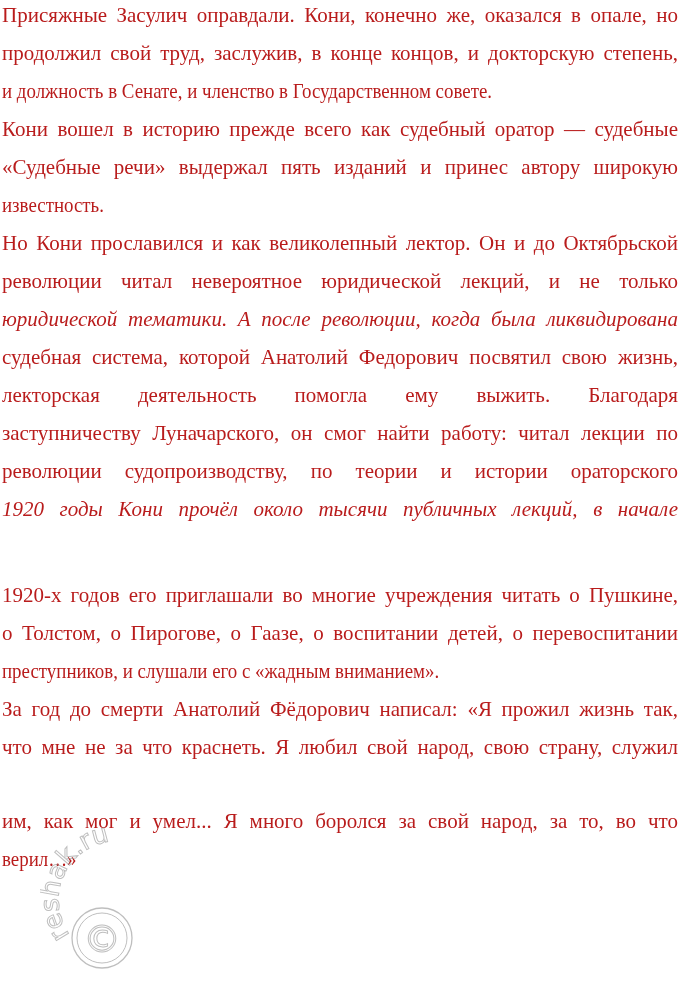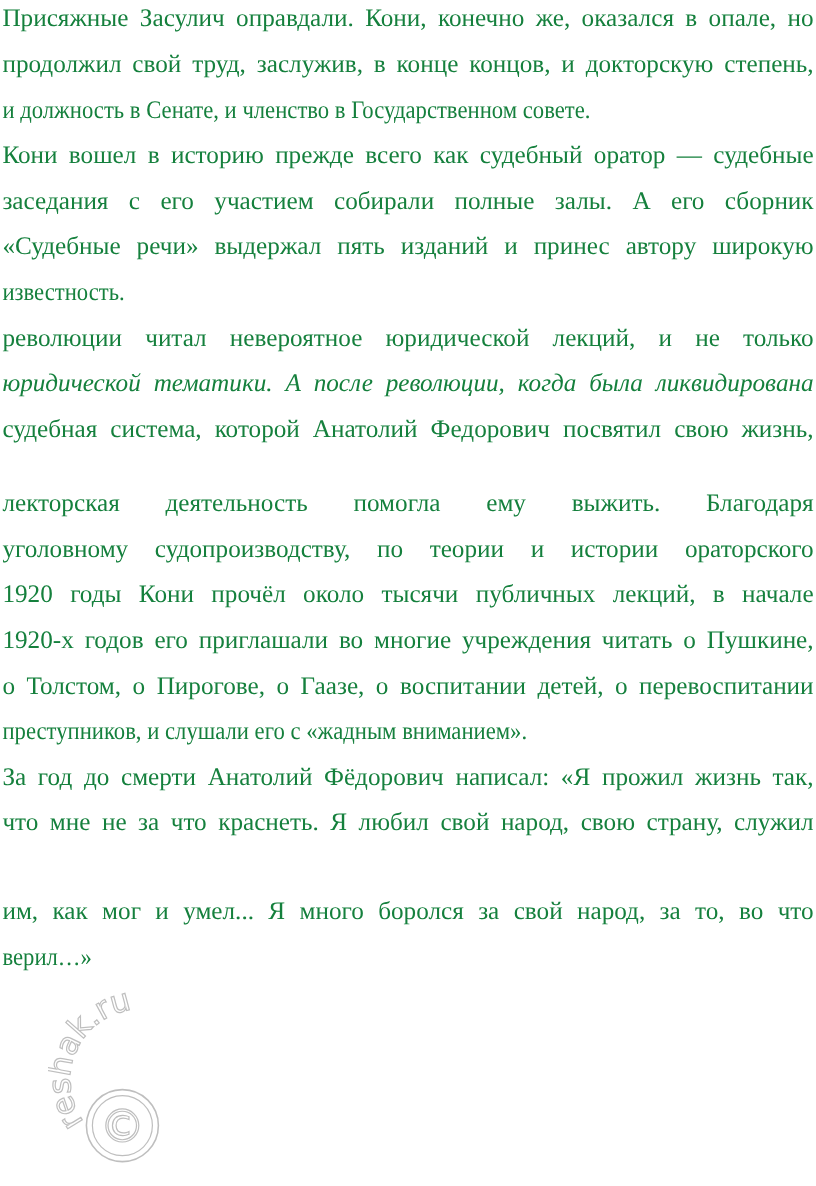--- a/index.html
+++ b/index.html
@@ -1,21 +1,21 @@
 <!DOCTYPE html>
 <html><head>
 <meta charset="utf-8">
 <style>
   html, body { margin: 0; padding: 0; background: #ffffff; }
   body { width: 680px; height: 988px; overflow: hidden; position: relative; }
   .page {
     position: absolute; left: 2px; top: 0; width: 676px;
     font-family: "Liberation Serif", serif;
     font-size: 21px;
-    color: #15803d;
+    color: #b91c1c;
   }
   .line {
     height: 38px; line-height: 30px;
     white-space: nowrap;
     transform-origin: left center;
   }
   .line.j { text-align: justify; text-align-last: justify; white-space: normal; }
   .wm {
     position: absolute; left: 40px; top: 820px; width: 170px; height: 170px;
     pointer-events: none; opacity: 0.55;
@@ -27,33 +27,34 @@
 <div class="page">
 
   <div>
     <div class="line j" style="width: 676px;">Присяжные Засулич оправдали. Кони, конечно же, оказался в опале, но</div>
     <div class="line j" style="width: 676px;">продолжил свой труд, заслужив, в конце концов, и докторскую степень,</div>
     <div class="line" style="transform: scaleX(0.9);">и должность в Сенате, и членство в Государственном совете.</div>
   </div>
 
   <div>
     <div class="line j" style="width: 676px;">Кони вошел в историю прежде всего как судебный оратор — судебные</div>
-    <div class="line j" style="width: 676px;">заседания с его участием собирали полные залы. А его сборник</div>
     <div class="line j" style="width: 676px;">«Судебные речи» выдержал пять изданий и принес автору широкую</div>
     <div class="line" style="transform: scaleX(0.9);">известность.</div>
   </div>
 
   <div>
+    <div class="line j" style="width: 676px;">Но Кони прославился и как великолепный лектор. Он и до Октябрьской</div>
     <div class="line j" style="width: 676px;">революции читал невероятное юридической лекций, и не только</div>
     <div class="line j" style="width: 676px; font-style: italic;">юридической тематики. А после революции, когда была ликвидирована</div>
     <div class="line j" style="width: 676px;">судебная система, которой Анатолий Федорович посвятил свою жизнь,</div>
-    <div class="line j" style="width: 676px; margin-top: 24px;">лекторская деятельность помогла ему выжить. Благодаря</div>
-    <div class="line j" style="width: 676px;">уголовному судопроизводству, по теории и истории ораторского</div>
-    <div class="line j" style="width: 676px;">1920 годы Кони прочёл около тысячи публичных лекций, в начале</div>
-    <div class="line j" style="width: 676px;">1920-х годов его приглашали во многие учреждения читать о Пушкине,</div>
+    <div class="line j" style="width: 676px;">лекторская деятельность помогла ему выжить. Благодаря</div>
+    <div class="line j" style="width: 676px;">заступничеству Луначарского, он смог найти работу: читал лекции по</div>
+    <div class="line j" style="width: 676px;">революции судопроизводству, по теории и истории ораторского</div>
+    <div class="line j" style="width: 676px; font-style: italic;">1920 годы Кони прочёл около тысячи публичных лекций, в начале</div>
+    <div class="line j" style="width: 676px; margin-top: 48px;">1920-х годов его приглашали во многие учреждения читать о Пушкине,</div>
     <div class="line j" style="width: 676px;">о Толстом, о Пирогове, о Гаазе, о воспитании детей, о перевоспитании</div>
     <div class="line" style="transform: scaleX(0.9);">преступников, и слушали его с «жадным вниманием».</div>
   </div>
 
 
   <div>
     <div class="line j" style="width: 676px;">За год до смерти Анатолий Фёдорович написал: «Я прожил жизнь так,</div>
     <div class="line j" style="width: 676px;">что мне не за что краснеть. Я любил свой народ, свою страну, служил</div>
     <div class="line j" style="width: 676px; margin-top: 36px;">им, как мог и умел... Я много боролся за свой народ, за то, во что</div>
     <div class="line" style="transform: scaleX(0.9);">верил…»</div>

